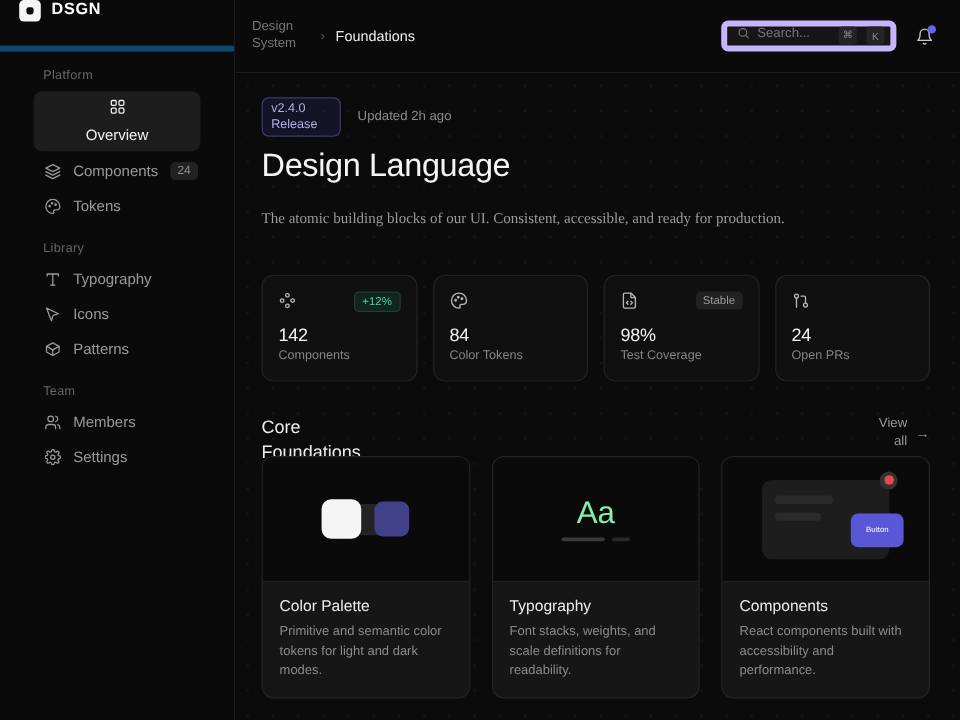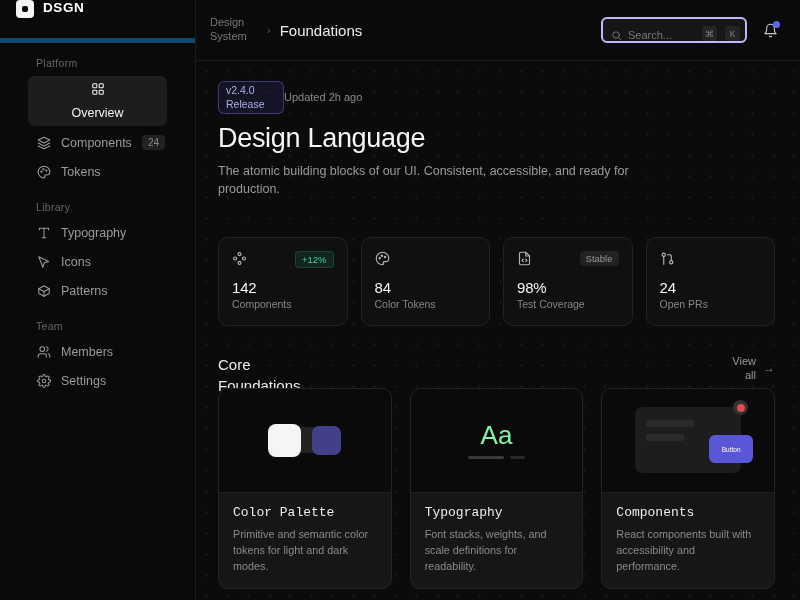--- a/index.html
+++ b/index.html
@@ -26,43 +26,43 @@
   .nav-badge { margin-left:auto; background:#222; color:#8a8a8a; font-size:10px;
     padding:2px 6px; border-radius:4px; }
 
   
   .right-pane { flex:1; display:flex; flex-direction:column; min-width:0; }
   .topbar { height:61px; border-bottom:1px solid #1c1c1c; background:#0a0a0a;
     display:flex; align-items:center; padding:0 22px 0 14px; flex-shrink:0; }
   .breadcrumb { display:flex; align-items:center; gap:9px; }
   .crumb-parent { color:#777; font-size:11px; width:48px; line-height:1.25; cursor:pointer; }
   .crumb-sep { color:#555; font-size:11px; }
-  .crumb-current { color:#ececec; font-size:15px; cursor:pointer; }
+  .crumb-current { color:#ececec; font-size:12px; cursor:pointer; }
   .search-box { margin-left:auto; width:146px; height:26px; background:#161616;
-    border:2px solid #c4b5fd; border-radius:6px; display:flex; align-items:flex-end;
+    border:5px solid #c4b5fd; border-radius:6px; display:flex; align-items:flex-start;
     gap:6px; padding:0 5px 0 8px; cursor:text; }
   .search-box svg { width:11px; height:11px; color:#777; flex-shrink:0; }
   .search-ph { color:#787878; font-size:11px; flex:1; }
   .kbd { width:15px; height:15px; background:#242424; border-radius:3px; color:#8a8a8a;
     font-size:8.5px; display:flex; align-items:center; justify-content:center; }
   .kbd + .kbd { margin-left:2px; }
   .bell-wrap { position:relative; margin-left:16px; cursor:pointer; }
   .bell-wrap svg { width:15px; height:15px; color:#c9c9c9; display:block; }
   .bell-dot { position:absolute; top:-2px; right:-2px; width:7px; height:7px;
     border-radius:50%; background:#6366f1; }
 
   
   .main { flex:1; overflow:hidden; background:#0b0b0b; padding:20px 25px 0 22px;
     background-image:radial-gradient(#171717 1px, transparent 1.3px); background-size:21px 21px; }
-  .meta-row { display:flex; align-items:center; }
+  .meta-row { display:flex; align-items:center; gap:14px; }
   .release-badge { width:66px; background:rgba(76,70,180,.16); border:1px solid rgba(110,104,220,.45);
     color:#b0aee8; border-radius:6px; font-size:10.5px; line-height:1.3; padding:2px 7px; }
   .updated { color:#8a8a8a; font-size:11px; width:82px; line-height:1.3; }
   .page-title { margin-top:9px; font-size:27px; font-weight:400; letter-spacing:-.3px; color:#f5f5f5; }
-  .page-sub { margin-top:8px; font-size:12.5px; color:#9a9a9a; line-height:1.45; max-width:438px; }
+  .page-sub { margin-top:19px; font-size:12.5px; color:#9a9a9a; line-height:1.45; max-width:438px;font-family:Liberation Serif, serif; }
 
   .stats { margin-top:38px; display:grid; grid-template-columns:repeat(4,1fr); gap:13px; }
   .stat-card { background:#101010; border:1px solid #232323; border-radius:10px; padding:13px; height:89px; }
   .stat-top { display:flex; align-items:flex-start; justify-content:space-between; height:18px; }
   .stat-top svg { width:15px; height:15px; color:#b5b5b5; }
   .pill { font-size:9.5px; padding:2px 6px; border-radius:4px; }
   .pill.positive { background:rgba(52,211,153,.1); color:#3fd69f; border:1px solid rgba(52,211,153,.18); }
   .pill.neutral { background:#222; color:#9a9a9a; }
   .stat-value { margin-top:10px; font-size:15px; color:#f3f3f3; letter-spacing:-.2px; }
   .stat-label { margin-top:2px; font-size:10.5px; color:#858585; }
@@ -72,21 +72,21 @@
     height:37px; overflow:hidden; }
   .view-all { display:flex; align-items:center; gap:7px; color:#999; cursor:pointer; }
   .view-all-text { font-size:11px; width:30px; text-align:right; line-height:1.3; }
   .view-all-arrow { font-size:12px; color:#8a8a8a; }
 
   .found-grid { margin-top:-3px; display:grid; grid-template-columns:repeat(3,1fr); gap:18px; }
   .found-card { border:1px solid #242424; border-radius:10px; overflow:hidden; background:#161616; cursor:pointer; }
   .preview { height:104px; background:#0a0a0a; display:flex; align-items:center; justify-content:center;
     border-bottom:1px solid #202020; position:relative; }
   .found-body { padding:12px 14px 14px; }
-  .found-title { font-size:13px; color:#ececec;font-family:Liberation Mono, monospace; }
+  .found-title { font-size:13px; color:#ececec; }
   .found-desc { margin-top:6px; font-size:10.8px; color:#8a8a8a; line-height:1.5; }
 
   
   .swatches { display:flex; align-items:center; }
   .sw { border-radius:7px; }
   .sw-light { width:33px; height:33px; background:#f5f5f5; border-radius:8px; z-index:3; }
   .sw-dark  { width:26px; height:26px; background:#232323; margin-left:-6px; z-index:1; }
   .sw-indigo{ width:29px; height:29px; background:#414089; margin-left:-9px; z-index:2; }
 
   

